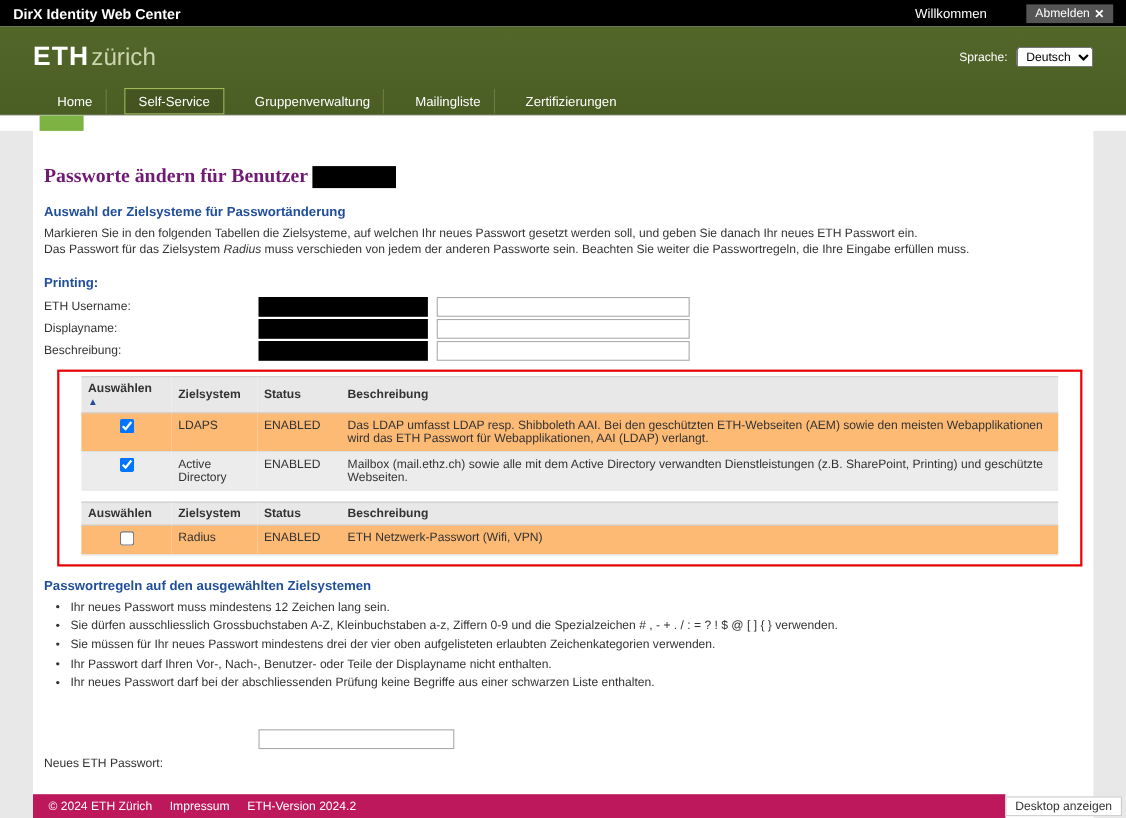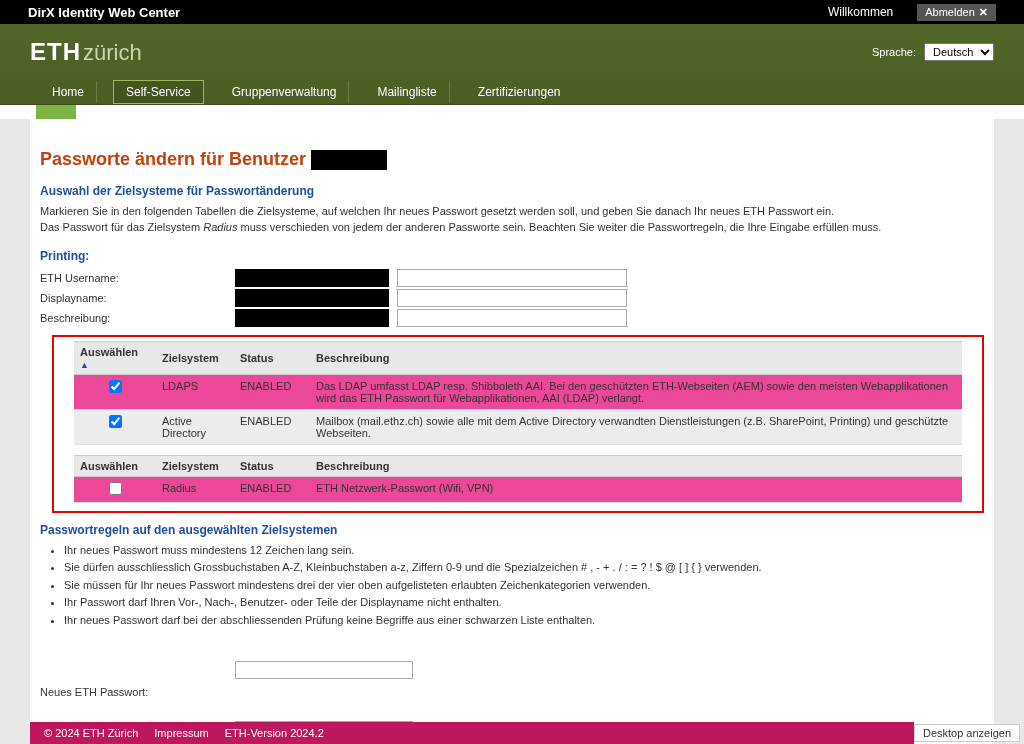--- a/index.html
+++ b/index.html
@@ -1,49 +1,49 @@
 <!DOCTYPE html>
 <html><head>
 <meta charset="utf-8">
 <style>
   * { box-sizing: border-box; margin: 0; padding: 0; }
   body { font-family: Arial, Helvetica, sans-serif; font-size: 12px; background: #e8e8e8; color: #333; }
-  .topbar { background: #000; color: #fff; height: 24px; display: flex; align-items: center; padding: 0 28px; justify-content: space-between; }
+  .topbar { background: #000; color: #fff; height: 24px; display: flex; align-items: center; padding: 0 12px; justify-content: space-between; }
   .topbar-left { font-weight: bold; font-size: 13px; }
-  .topbar-right { display: flex; align-items: center; gap: 24px; }
+  .topbar-right { display: flex; align-items: center; gap: 36px; }
   .logout-btn { background: #555; color: #fff; border: none; padding: 2px 8px; font-size: 11px; cursor: pointer; display: flex; align-items: center; gap: 4px; }
   .close-x { font-weight: bold; }
   .header { background: #4a5d23; background: linear-gradient(180deg, #53662a 0%, #4a5d23 100%); padding: 14px 30px 0 30px; border-bottom: 1px solid #3a4a1a; }
   .header-top { display: flex; justify-content: space-between; align-items: center; margin-bottom: 14px; }
   .logo { display: flex; align-items: baseline; gap: 2px; }
   .eth { font-size: 24px; font-weight: bold; color: #fff; letter-spacing: 1px; }
   .zurich { font-size: 22px; color: #cbd5b0; font-weight: 300; }
   .lang { display: flex; align-items: center; gap: 8px; font-size: 11px; color: #fff; }
   .lang select { font-size: 11px; padding: 1px 4px; width: 70px; }
   .nav { display: flex; align-items: center; gap: 16px; margin-left: 10px; }
   .nav-item { color: #fff; padding: 4px 12px; font-size: 12px; cursor: pointer; border-right: 1px solid #6b7f3d; }
   .nav-item:first-child { border-right: 1px solid #6b7f3d; }
   .nav-item.active { border: 1px solid #9fb85a; background: rgba(0,0,0,0.1); }
   .subnav { background: #fff; height: 14px; display: flex; }
   .subnav-indicator { width: 40px; height: 14px; background: #7cb342; margin-left: 36px; }
   .page { background: #fff; margin: 0 30px; padding: 10px 10px 30px 10px; min-height: 490px; }
-  h1 { color: #c2410c; font-size: 18px; font-weight: bold; margin: 20px 0 14px 0; }
+  h1 { color: #701a75; font-size: 18px; font-weight: bold; margin: 20px 0 14px 0; font-family: Liberation Serif, serif; }
   .redacted { display: inline-block; background: #000; width: 76px; height: 20px; vertical-align: middle; }
   .section-title { color: #1f4e9c; font-size: 12px; font-weight: bold; margin: 8px 0 6px 0; }
   .intro { font-size: 11px; line-height: 1.4; margin-bottom: 14px; }
   .fields { margin-bottom: 8px; }
   .field-row { display: flex; align-items: center; margin-bottom: 2px; font-size: 11px; }
   .field-label { width: 195px; }
   .field-redacted { background: #000; width: 154px; height: 18px; }
   .field-input { margin-left: 8px; }
   .field-input input { width: 230px; height: 18px; border: 1px solid #aaa; background: #fff; font-size: 11px; }
   .highlight-box { border: 2px solid #e60000; padding: 4px 20px; margin: 2px 0 10px 12px; }
   table.sys { width: 100%; border-collapse: collapse; font-size: 11px; margin-bottom: 10px; }
   table.sys th { background: #e8e8e8; text-align: left; padding: 4px 6px; font-weight: bold; border-bottom: 1px solid #ccc; border-top: 1px solid #ccc; }
-  table.sys td { padding: 5px 6px; border-bottom: 1px solid #e0e0e0; vertical-align: top; background: #ec4899; }
+  table.sys td { padding: 5px 6px; border-bottom: 1px solid #e0e0e0; vertical-align: top; background: #fdba74; }
   table.sys tbody tr:nth-child(even) td { background: #ececec; }
   .col-sel { width: 82px; text-align: center; }
   .col-sys { width: 78px; }
   .col-stat { width: 76px; }
   .sort-ind { color: #1f4e9c; font-size: 9px; }
   .rules ul { margin: 4px 0 14px 24px; font-size: 11px; }
   .rules li { margin-bottom: 2px; line-height: 1.4; }
   .pw-row { display: flex; align-items: center; margin-bottom: 4px; font-size: 11px; }
   .pw-row label { width: 195px; margin-top: 44px; }
   .pw-row input { width: 178px; height: 18px; border: 1px solid #aaa; }

